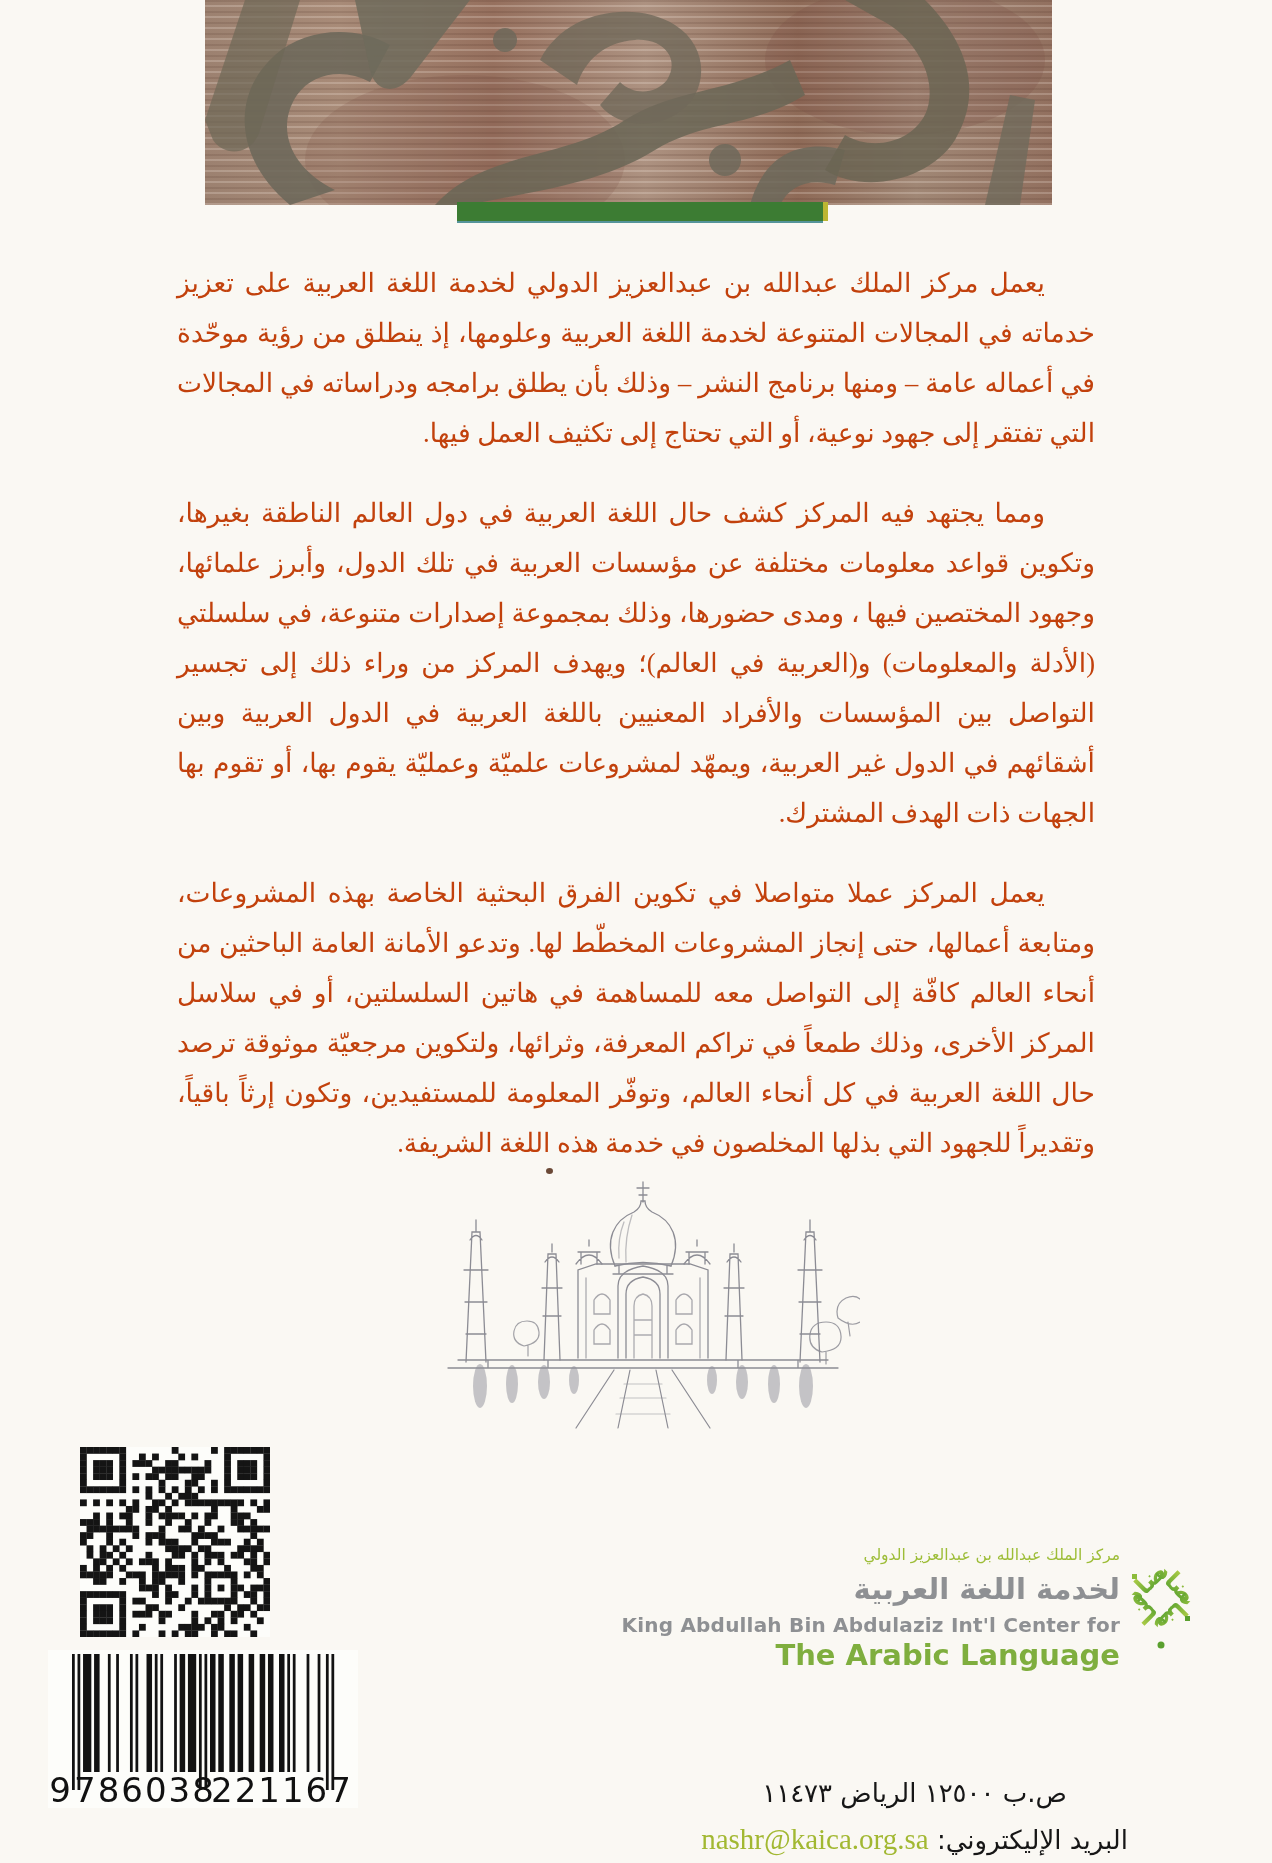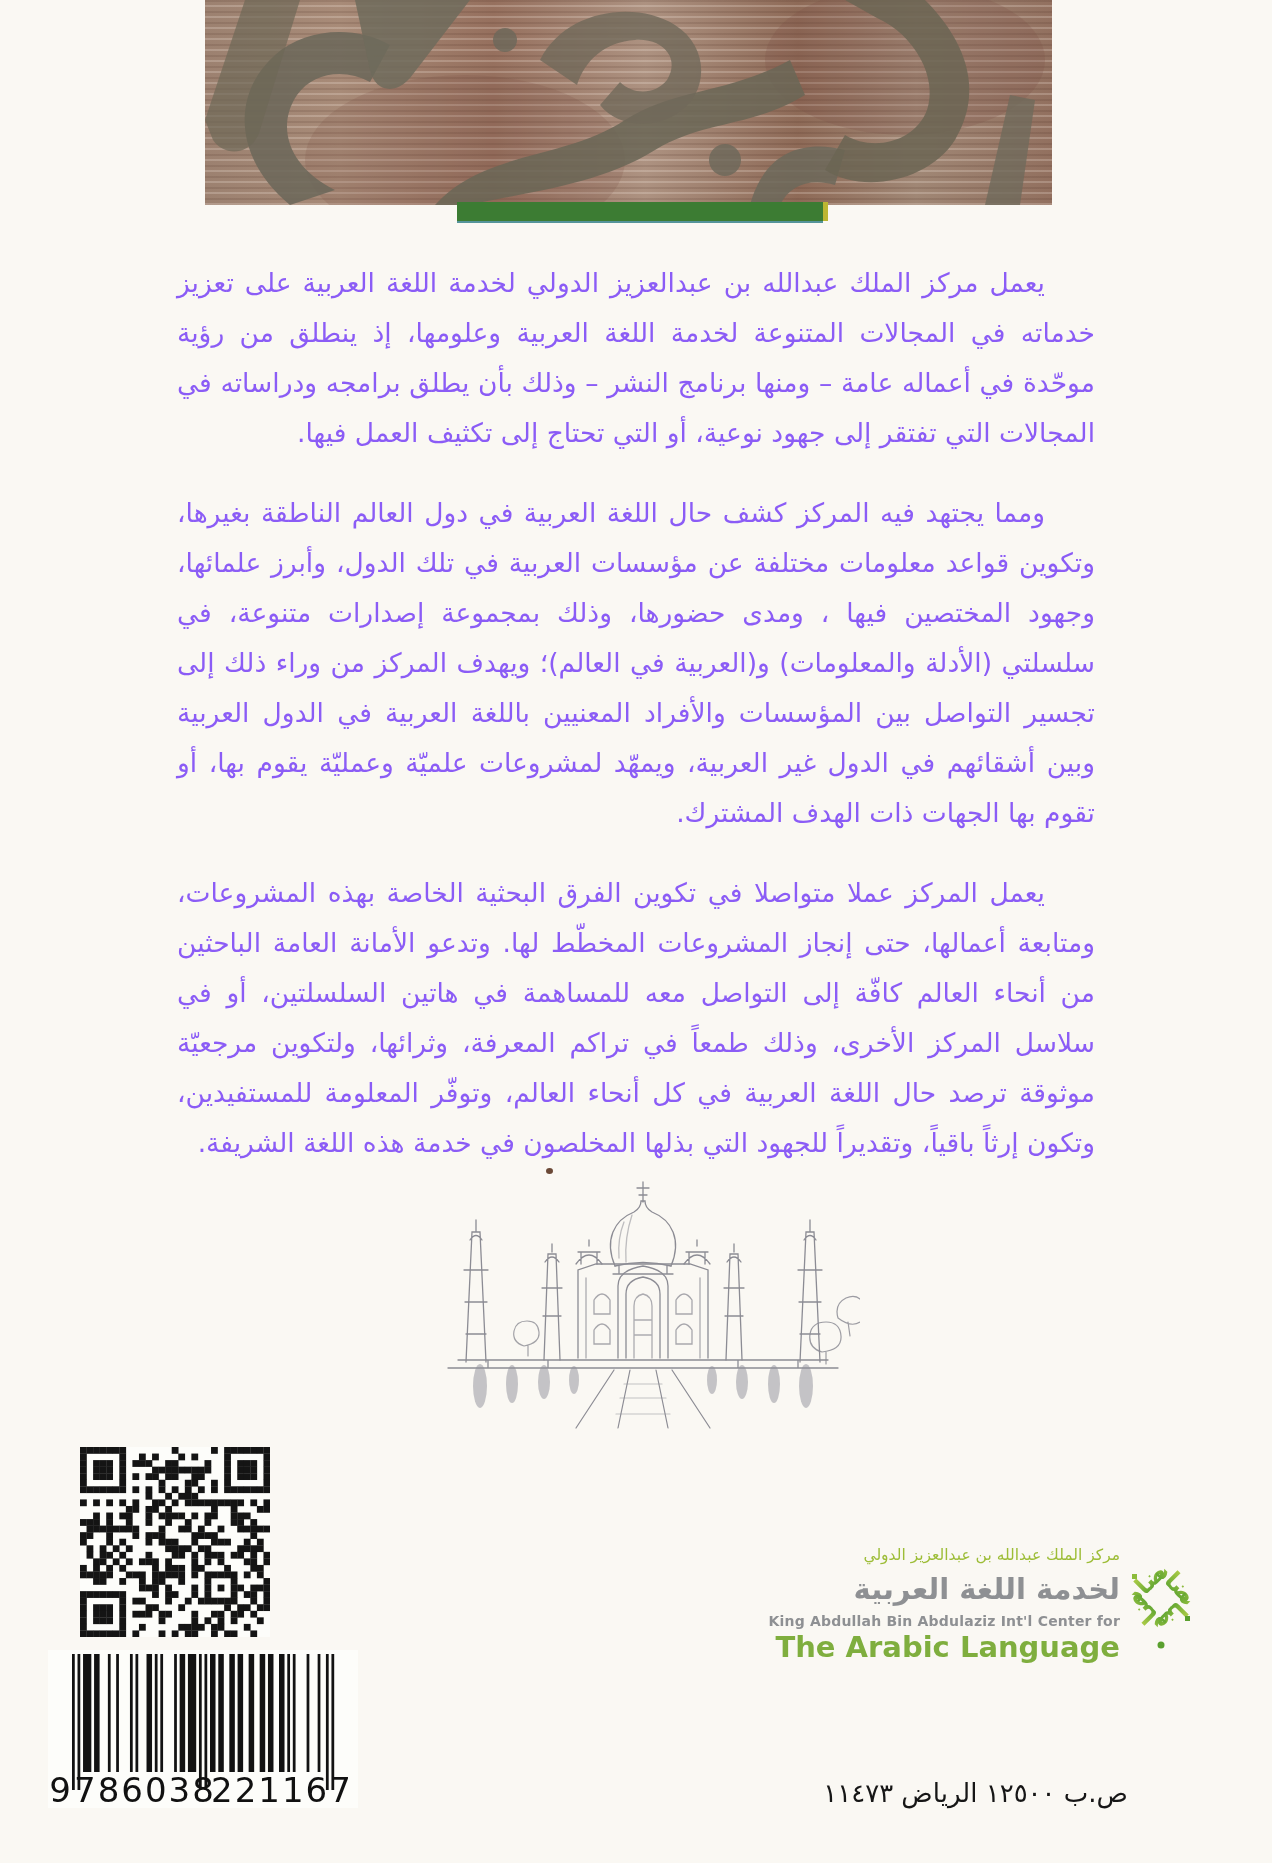--- a/index.html
+++ b/index.html
@@ -22,37 +22,37 @@
     position:absolute;left:457px;top:202px;width:366px;height:21px;
     background:#3c7c33;border-bottom:2px solid #55949a;box-sizing:border-box;
   }
   .green-bar .gold-tip{
     position:absolute;right:-5px;top:0;width:5px;height:100%;background:#bcb633;
   }
   
   .body-text{
     position:absolute;left:177px;top:258px;width:918px;
     direction:rtl;text-align:justify;
-    font-size:26.5px;line-height:50px;color:#8b5cf6;
+    font-size:26.5px;line-height:50px;color:#c2410c;font-family:Liberation Serif, serif;
   }
   .body-text p{margin:0 0 30px 0;text-indent:50px;}
   .body-text p:last-child{margin-bottom:0;}
   
   .taj{position:absolute;left:428px;top:1170px;}
   .speck{position:absolute;left:546px;top:1168px;width:7px;height:6px;border-radius:50%;background:#6a4836;}
   
   .qr{position:absolute;left:80px;top:1447px;}
   .barcode{position:absolute;left:48px;top:1650px;}
   
   .logo-text{
     position:absolute;right:152px;top:1546px;text-align:right;white-space:nowrap;
   }
   .logo-ar1{font-size:15.5px;font-weight:normal;color:#9dbd37;direction:rtl;margin-bottom:7px;}
   .logo-ar2{font-size:29px;font-weight:bold;color:#8e9093;direction:rtl;line-height:36px;margin-bottom:6px;}
-  .logo-en1{font-size:14px;font-weight:600;color:#8e9093;letter-spacing:.2px;margin-bottom:2px;}
+  .logo-en1{font-size:20px;font-weight:600;color:#8e9093;letter-spacing:.2px;margin-bottom:2px;}
   .logo-en2{font-size:29px;font-weight:600;color:#7fae3e;line-height:33px;}
   .emblem{position:absolute;right:76px;top:1544px;}
   
   .contact{
     position:absolute;right:144px;top:1770px;direction:rtl;text-align:center;
     font-size:26px;line-height:46px;color:#161616;white-space:nowrap;
   }
   .contact .email{
     direction:ltr;unicode-bidi:embed;color:#a2b832;
     font-family:"Liberation Serif","DejaVu Serif",serif;font-size:29px;
@@ -605,15 +605,19 @@
         <text transform="translate(35,54) rotate(225) translate(0,-13)">ضاد</text>
       </g>
       <rect x="6" y="30" width="5" height="5" fill="#8cbc3a"></rect>
       <rect x="59" y="72" width="5" height="5" fill="#5aa02e"></rect>
       <circle cx="35" cy="101" r="3.5" fill="#5aa02e"></circle>
     </svg>
   </div>
 
   <div class="contact">
     <div>ص.ب ١٢٥٠٠ الرياض ١١٤٧٣</div>
+    <div>
+      <span>البريد الإليكتروني:</span>
+      <span class="email">nashr@kaica.org.sa</span>
+    </div>
   </div>
 
 </div>
 
 </body></html>

